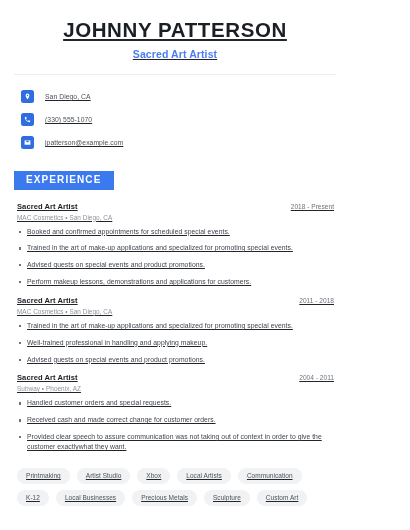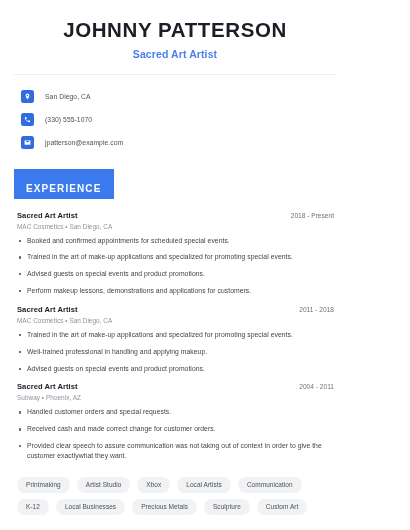--- a/index.html
+++ b/index.html
@@ -13,20 +13,21 @@
     font-family: "Liberation Sans", sans-serif;
     color: #22252a;
     overflow: hidden;
   }
   .page {
     width: 350px;
     height: 530px;
     box-sizing: border-box;
     padding: 0 14px;
     position: relative;
+    text-decoration: underline;
   }
 
   
   .header {
     padding-top: 18px;
     text-align: center;
   }
   .name {
     font-size: 20.5px;
     font-weight: bold;
@@ -80,21 +81,21 @@
   .section {
     margin-top: 16px;
   }
   .badge {
     display: inline-block;
     background: #3b79ef;
     color: #ffffff;
     font-size: 10px;
     font-weight: bold;
     letter-spacing: 1.1px;
-    padding: 14px 13px 5px 12px;
+    padding: 3px 13px 5px 12px;
   }
 
   
   .jobs { margin-top: 12px; }
   .job { margin-bottom: 9px; }
   .job-head {
     display: flex;
     justify-content: space-between;
     align-items: baseline;
     padding: 0 2px 0 3px;

